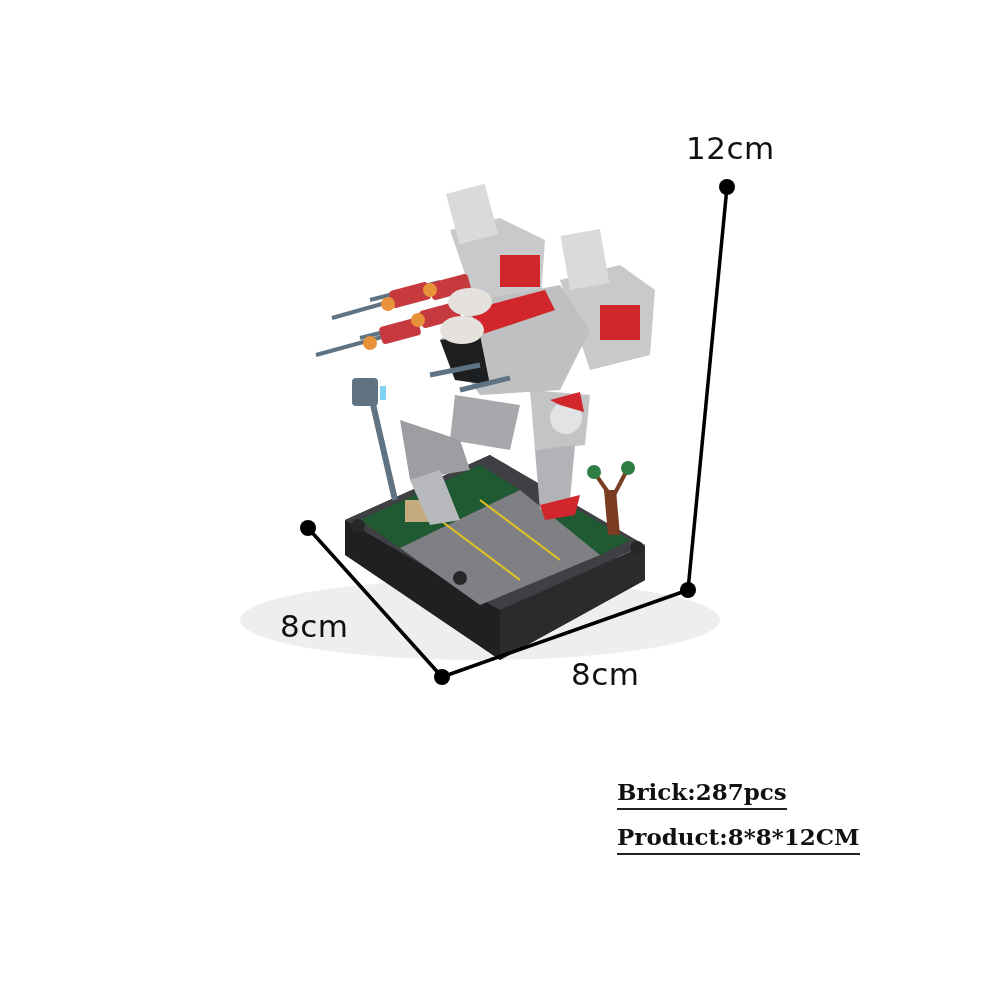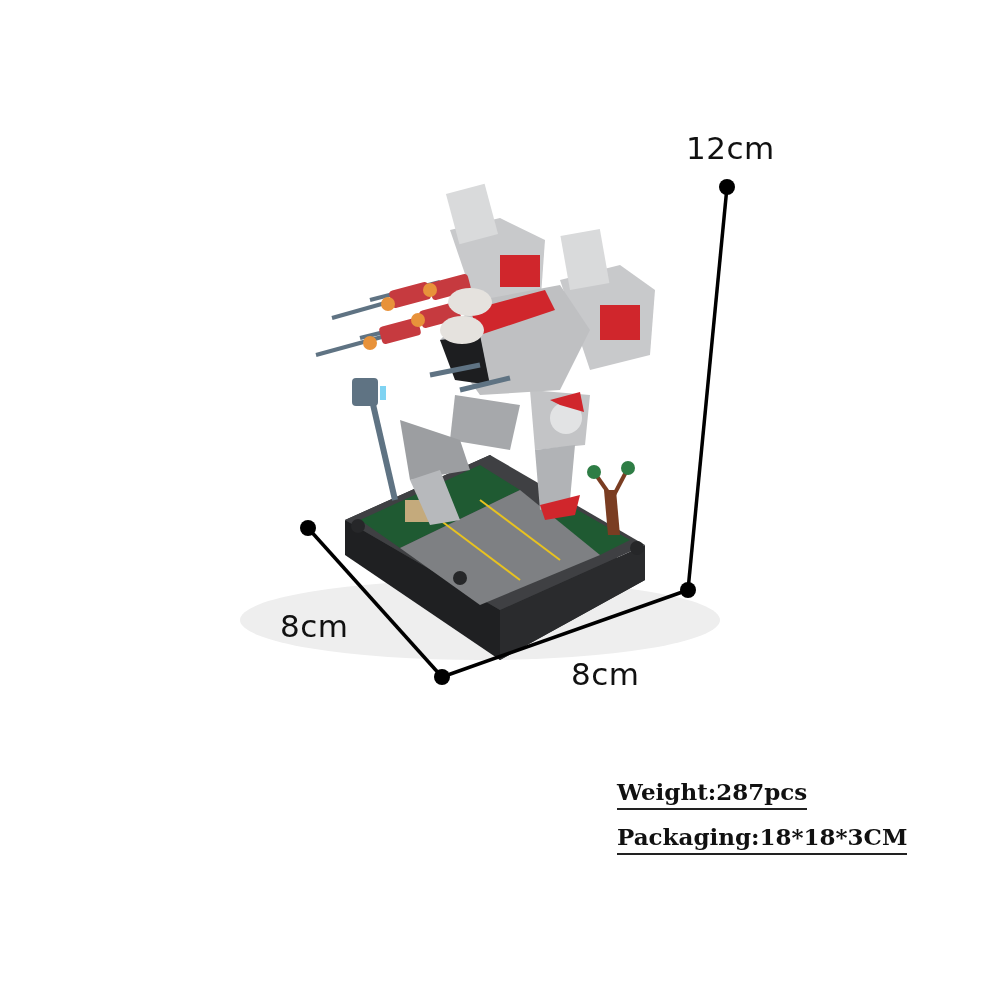--- a/index.html
+++ b/index.html
@@ -109,17 +109,17 @@
       <circle cx="688" cy="590" r="8" fill="#000"></circle>
       <circle cx="727" cy="187" r="8" fill="#000"></circle>
     </g>
   </svg>
 
   <div class="dim-label" style="left:686px; top:130px;">12cm</div>
   <div class="dim-label" style="left:280px; top:608px;">8cm</div>
   <div class="dim-label" style="left:571px; top:656px;">8cm</div>
 
   <div class="specs">
-    <div class="spec-row"><span class="spec">Weight:287pcs</span></div>
-    <div class="spec-row"><span class="spec">Packaging:18*18*3CM</span></div>
+    <div class="spec-row"><span class="spec">Brick:287pcs</span></div>
+    <div class="spec-row"><span class="spec">Product:8*8*12CM</span></div>
   </div>
 
 </div>
 
 </body></html>

